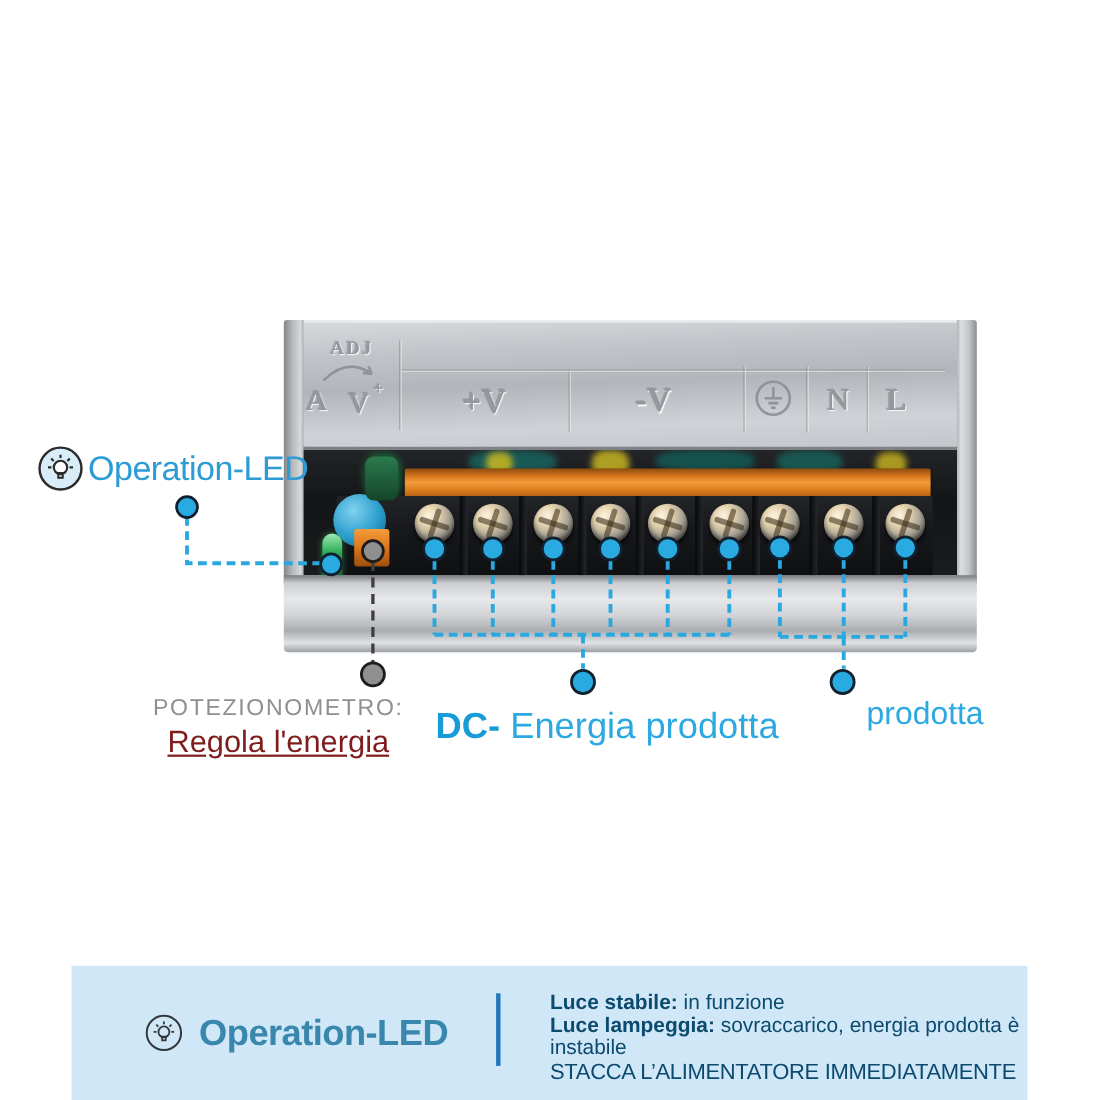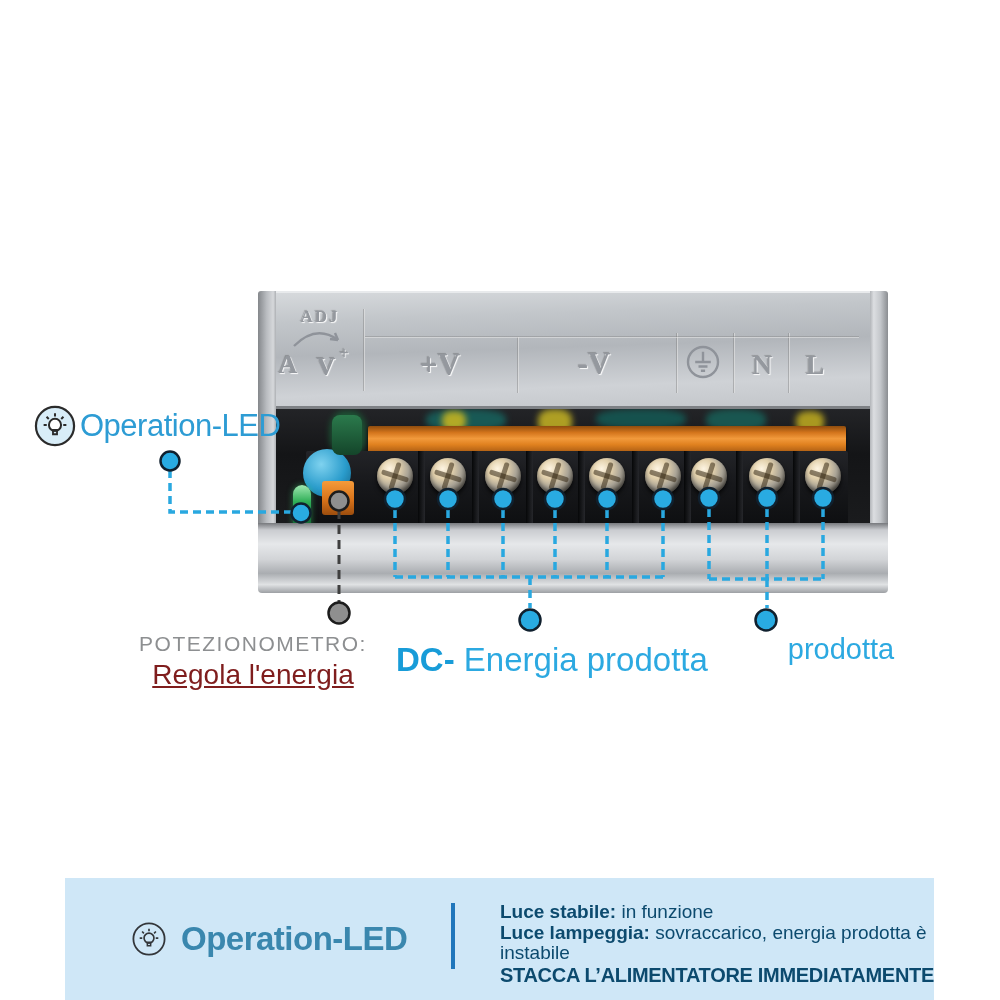--- a/index.html
+++ b/index.html
@@ -79,21 +79,21 @@
 
   
   .banner { position:absolute; left:65px; top:878px; width:869px; height:122px;
     background:#cfe7f7; z-index:2; }
   .banner-left { position:absolute; left:66px; top:0; height:100%; display:flex; align-items:center; }
   .banner-title { font-size:33px; font-weight:bold; color:#3a87ae; margin-left:14px; letter-spacing:-0.5px; }
   .banner-divider { position:absolute; left:386px; top:25px; width:4px; height:66px; background:#2076bb; }
   .banner-text { position:absolute; left:395px; top:24px; width:472px; color:#0c4a6e;
     font-size:19px; line-height:20.5px;margin-left:40px; }
   .banner-text b { font-weight:bold; }
-  .banner-warning { font-size:20px; font-weight:bold; letter-spacing:-0.3px; white-space:nowrap; margin-top:1px; }
+  .banner-warning { font-size:20px; font-weight:normal; letter-spacing:-0.3px; white-space:nowrap; margin-top:1px; }
 
   
   #overlay { position:absolute; left:0; top:0; width:1000px; height:1000px; z-index:5; pointer-events:none; }
 </style>
 </head>
 <body>
 
 <div id="stage">
 
   <div class="psu">

